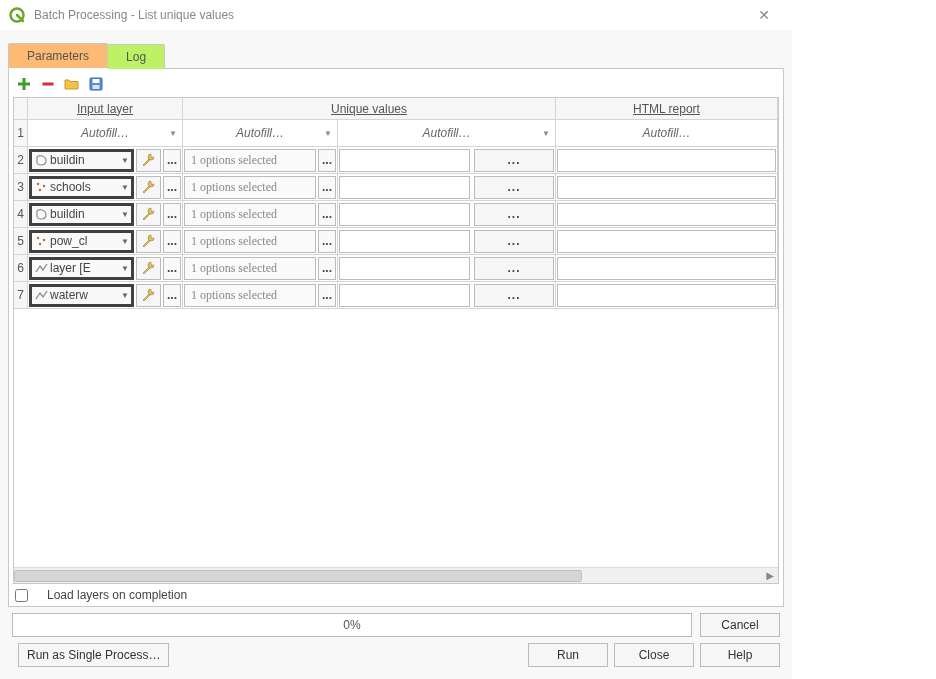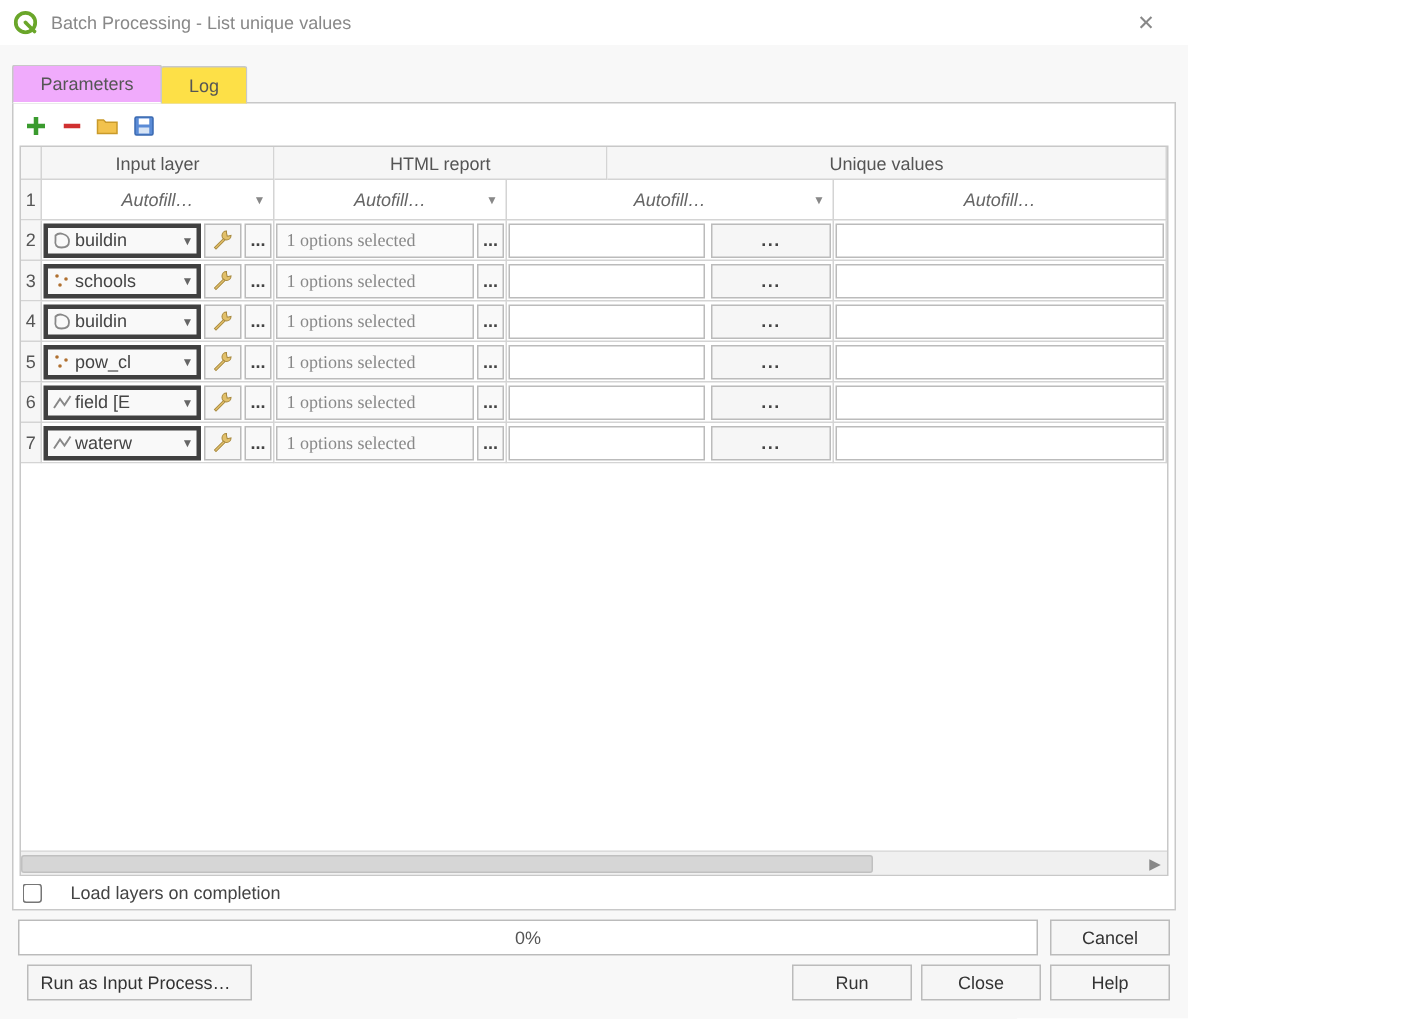--- a/index.html
+++ b/index.html
@@ -4,29 +4,29 @@
 <style>
   * { box-sizing: border-box; }
   html, body { margin: 0; padding: 0; font-family: "Segoe UI", Tahoma, sans-serif; font-size: 12px; color: #444; background: #fff; }
   .window { width: 792px; height: 679px; display: flex; flex-direction: column; background: #f8f8f8; }
   .titlebar { display: flex; align-items: center; height: 30px; padding: 0 8px; background: #fff; }
   .titlebar .app-icon { width: 18px; height: 18px; margin-right: 8px; display:flex; align-items:center; justify-content:center;}
   .titlebar .title { color: #888; font-size: 12px; flex: 1; }
   .titlebar .close-x { font-size: 14px; color: #888; width: 40px; text-align: center; cursor: default; }
   .body-area { flex: 1; display: flex; flex-direction: column; padding: 8px; }
   .tabs { display: flex; align-items: flex-end; margin-top:4px; }
-  .tab { padding: 5px 18px; border: 1px solid #c8c8c8; border-bottom: none; background: #fde047; color: #555; position: relative; top: 1px; margin-right: -1px; border-radius: 2px 2px 0 0; cursor:default;}
-  .tab.active { background: #f0abfc; border-bottom: 1px solid #fff; z-index: 2; }
+  .tab { padding: 5px 18px; border: 1px solid #c8c8c8; border-bottom: none; background: #bef264; color: #555; position: relative; top: 1px; margin-right: -1px; border-radius: 2px 2px 0 0; cursor:default;}
+  .tab.active { background: #fdba74; border-bottom: 1px solid #fff; z-index: 2; }
   .panel { border: 1px solid #c8c8c8; background: #fff; padding: 4px 4px 4px 4px; flex: 1; display: flex; flex-direction: column; margin-top:0;}
   .toolbar { display: flex; gap: 6px; padding: 2px 0 4px 2px; }
   .tb-btn { width: 18px; height: 18px; display: flex; align-items: center; justify-content: center; cursor: default; }
   .grid-wrap { border: 1px solid #c8c8c8; flex: 1; display: flex; flex-direction: column; overflow: hidden; background:#fff;}
   .grid-header, .grid-row { display: flex; }
   .grid-header .cell, .grid-row .cell { border-right: 1px solid #d4d4d4; border-bottom: 1px solid #d4d4d4; display: flex; align-items: center; overflow: hidden;}
-  .grid-header .cell { height: 22px; justify-content: center; background: #f6f6f6; color:#555;}
+  .grid-header .cell { height: 22px; justify-content: center; background: #f6f6f6; color:#555;text-decoration:underline;}
   .grid-row .cell { height: 27px; padding: 1px; gap: 2px; }
   .rownum { width: 14px; flex: 0 0 14px; justify-content: center; background: #f6f6f6; color:#555;}
   .c-input { flex: 0 0 155px; }
   .c-target { flex: 0 0 155px; }
   .c-unique { flex: 1 1 auto; }
   .c-html { flex: 0 0 222px; }
   .autofill { width: 100%; height: 100%; display: flex; align-items: center; justify-content: center; font-style: italic; color: #666; position: relative; }
   .autofill .dd { position: absolute; right: 4px; font-size: 8px; color:#888; }
   .layer-select { flex: 1; height: 23px; border: 3px solid #404040; background: #f9f9f9; display: flex; align-items: center; padding: 0 2px; font-size: 12px; white-space: nowrap; position:relative;}
   .layer-select .ly-icon { width:14px; display:flex; justify-content:center; margin-right:2px;}
@@ -97,22 +97,22 @@
               <rect x="3.5" y="2" width="7" height="4" fill="#fff"></rect>
               <rect x="3.5" y="8" width="7" height="4" fill="#d7e4f5"></rect>
             </svg>
         </span>
       </div>
 
       <div class="grid-wrap">
         <div class="grid-header">
           <div class="cell rownum"></div>
           <div class="cell c-input">Input layer</div>
+          <div class="cell c-unique">Unique values</div>
           <div class="cell c-html">HTML report</div>
-          <div class="cell c-unique">Unique values</div>
         </div>
 
         <div class="grid-row">
           <div class="cell rownum">1</div>
           <div class="cell c-input">
               <div class="autofill">
                 <span>Autofill…</span>
                 <span class="dd">▼</span>
               </div>
             </div>
@@ -270,21 +270,21 @@
             </div>
             <div class="grid-row">
               <div class="cell rownum">6</div>
               <div class="cell c-input">
                 <div class="layer-select">
                   <span class="ly-icon">
                     <svg width="13" height="13" viewBox="0 0 13 13">
                       <path d="M1 10 L5 4 L8 8 L12 2" fill="none" stroke="#888" stroke-width="1.3"></path>
                     </svg>
                   </span>
-                  <span>field [E</span>
+                  <span>layer [E</span>
                   <span class="dd">▼</span>
                 </div>
                 <div class="icon-btn">
                   <svg width="17" height="17" viewBox="0 0 17 17">
                     <path d="M11 2 a3 3 0 1 0 3 3 L11.5 5.5 L11 3.5 Z" fill="#e2c06a" stroke="#a98a3e" stroke-width="0.7"></path>
                     <path d="M9 7 L3 13 L4 14 L10 8 Z" fill="#e2c06a" stroke="#a98a3e" stroke-width="0.7"></path>
                   </svg>
                 </div>
                 <div class="dots-btn">...</div>
               </div>
@@ -351,20 +351,20 @@
     </div>
 
     <div class="bottom">
       <div class="progress-row">
         <div class="progress">
           <span>0%</span>
         </div>
         <div class="btn">Cancel</div>
       </div>
       <div class="footer-row">
-        <div class="btn run-single">Run as Input Process…</div>
+        <div class="btn run-single">Run as Single Process…</div>
         <div class="btn">Run</div>
         <div class="btn">Close</div>
         <div class="btn">Help</div>
       </div>
     </div>
   </div>
 </div>
 
 </body></html>

